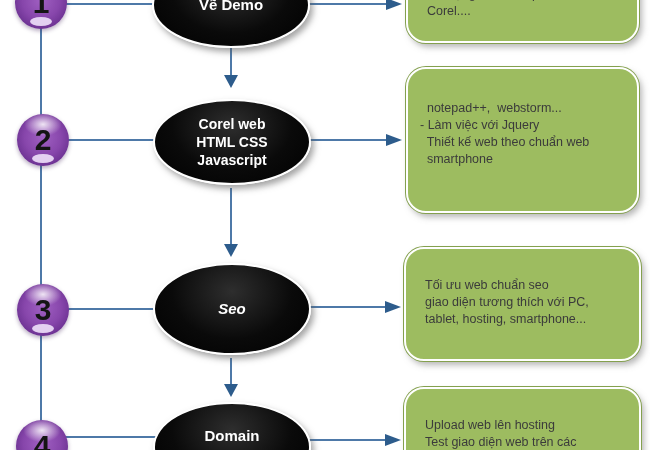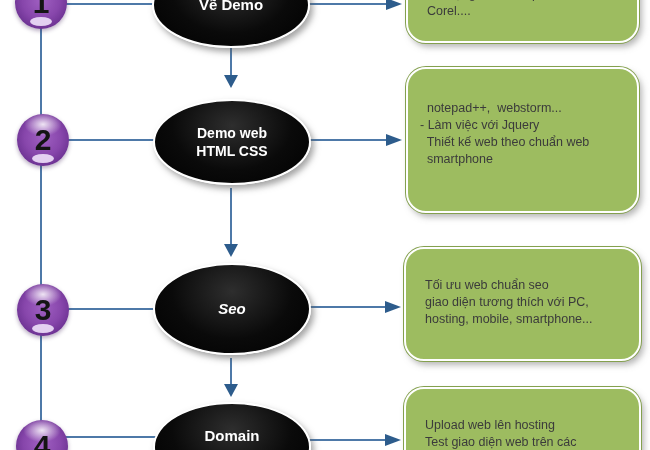--- a/index.html
+++ b/index.html
@@ -100,22 +100,23 @@
     <span>3</span>
   </div>
   <div class="badge c4">
     <span>4</span>
   </div>
 
   <div class="node e1">
       <div class="t-line">Vẽ Demo</div>
     </div>
   <div class="node e2">
-      <div class="t-line">Demo web</div>
+      <div class="t-line">Corel web</div>
       <div class="t-line">HTML CSS</div>
+      <div class="t-line">Javascript</div>
     </div>
   <div class="node e3">
       <div class="t-line">Seo</div>
     </div>
   <div class="node e4">
       <div class="t-line">Domain</div>
     </div>
 
   <div class="callout b1">
       <div class="t-line">- Sử dụng Photoshop,</div>
@@ -123,20 +124,20 @@
     </div>
   <div class="callout b2">
       <div class="t-line">  notepad++,  webstorm...</div>
       <div class="t-line">- Làm việc với Jquery</div>
       <div class="t-line">  Thiết kế web theo chuẩn web</div>
       <div class="t-line">  smartphone</div>
     </div>
   <div class="callout b3">
       <div class="t-line">Tối ưu web chuẩn seo</div>
       <div class="t-line">giao diện tương thích với PC,</div>
-      <div class="t-line">hosting, mobile, smartphone...</div>
+      <div class="t-line">tablet, hosting, smartphone...</div>
     </div>
   <div class="callout b4">
       <div class="t-line">Upload web lên hosting</div>
       <div class="t-line">Test giao diện web trên các</div>
     </div>
 
 </div>
 
 </body></html>

